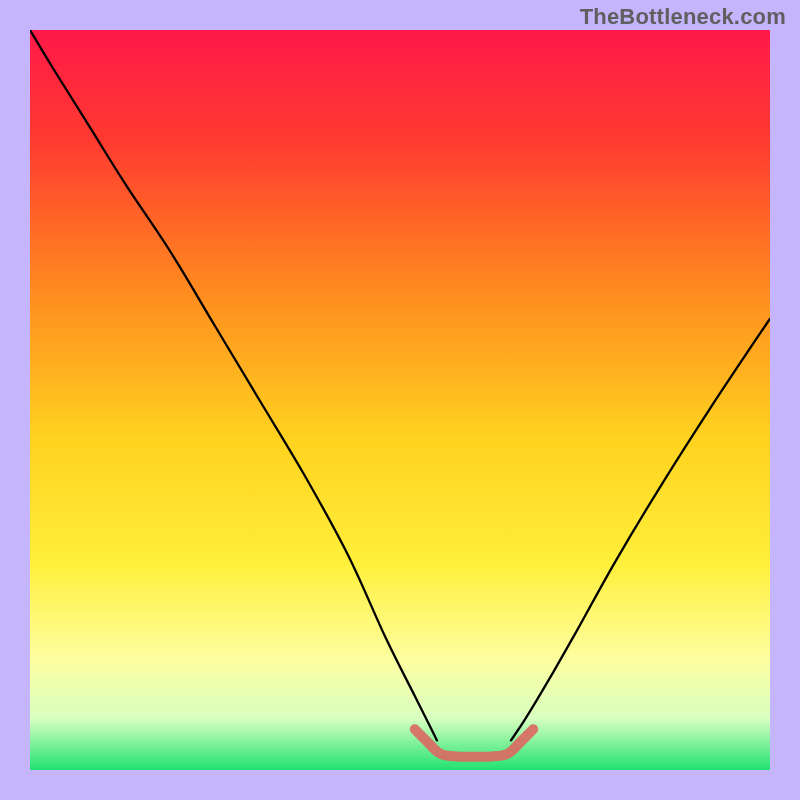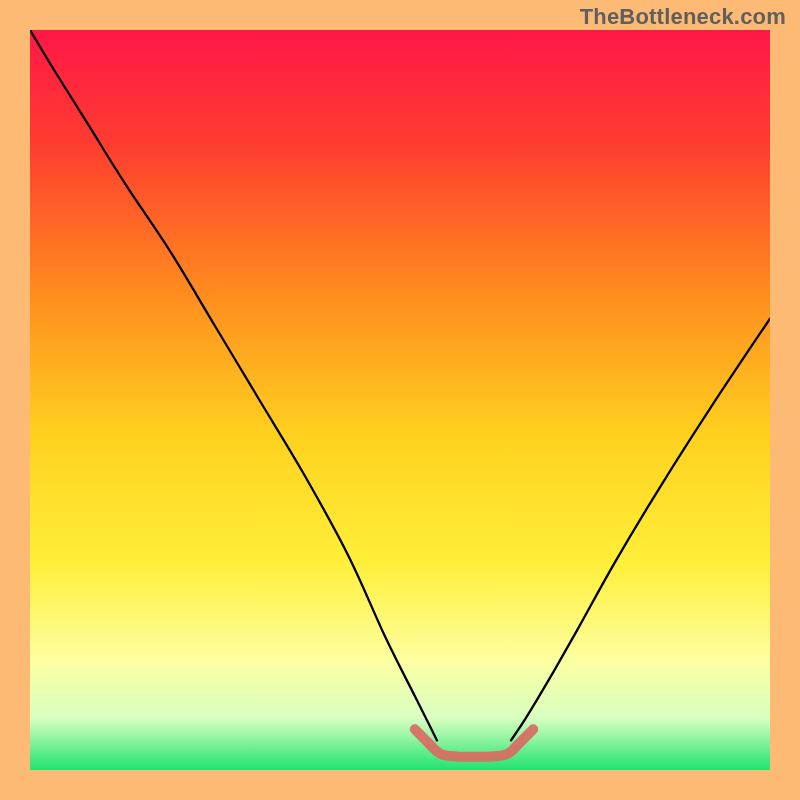--- a/index.html
+++ b/index.html
@@ -8,21 +8,21 @@
     width: 800px;
     height: 800px;
     background: #000000;
     overflow: hidden;
     font-family: Arial, Helvetica, sans-serif;
   }
   .frame {
     position: relative;
     width: 800px;
     height: 800px;
-    background: #fdba74;
+    background: #c4b5fd;
   }
   .watermark {
     position: absolute;
     top: 4px;
     right: 14px;
     font-size: 22px;
     font-weight: 600;
     color: #5f5f5f;
     letter-spacing: 0.2px;
     z-index: 10;

